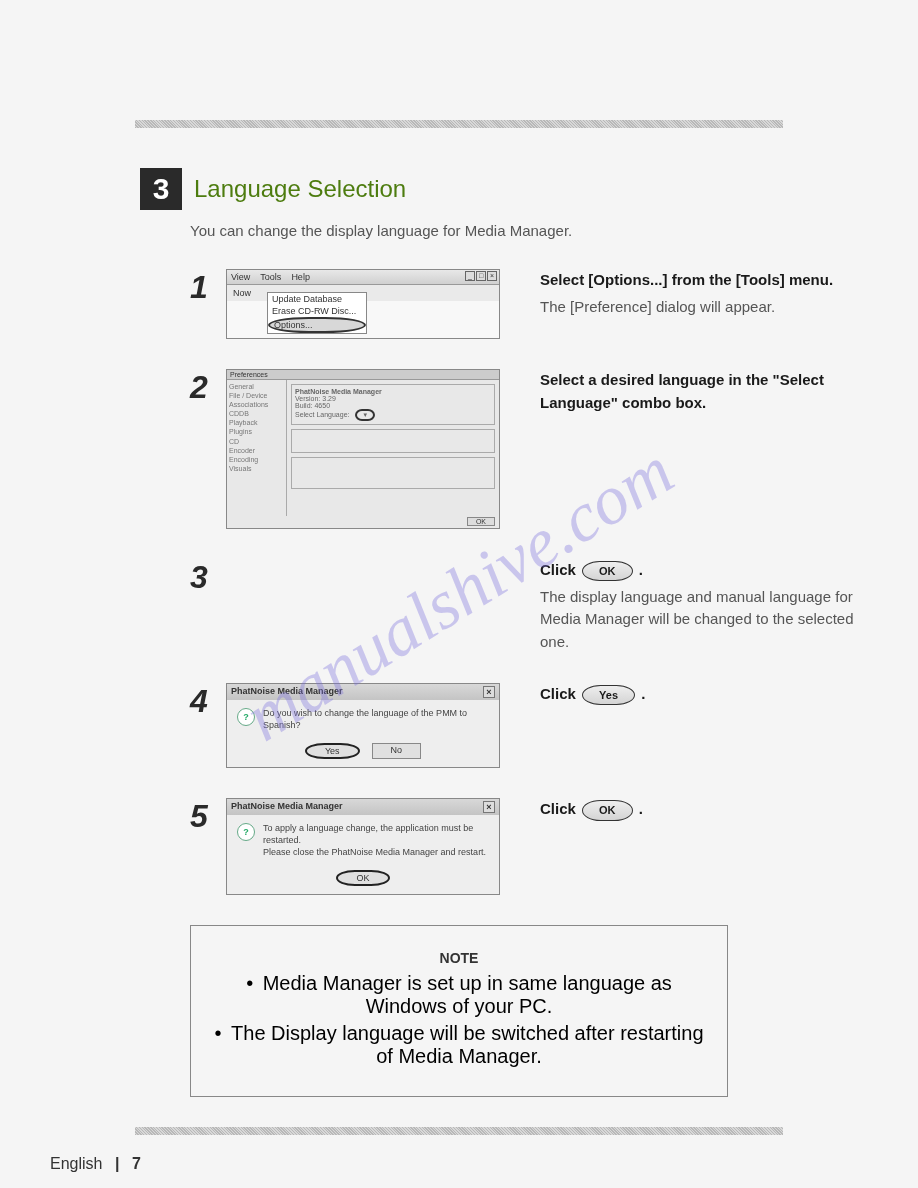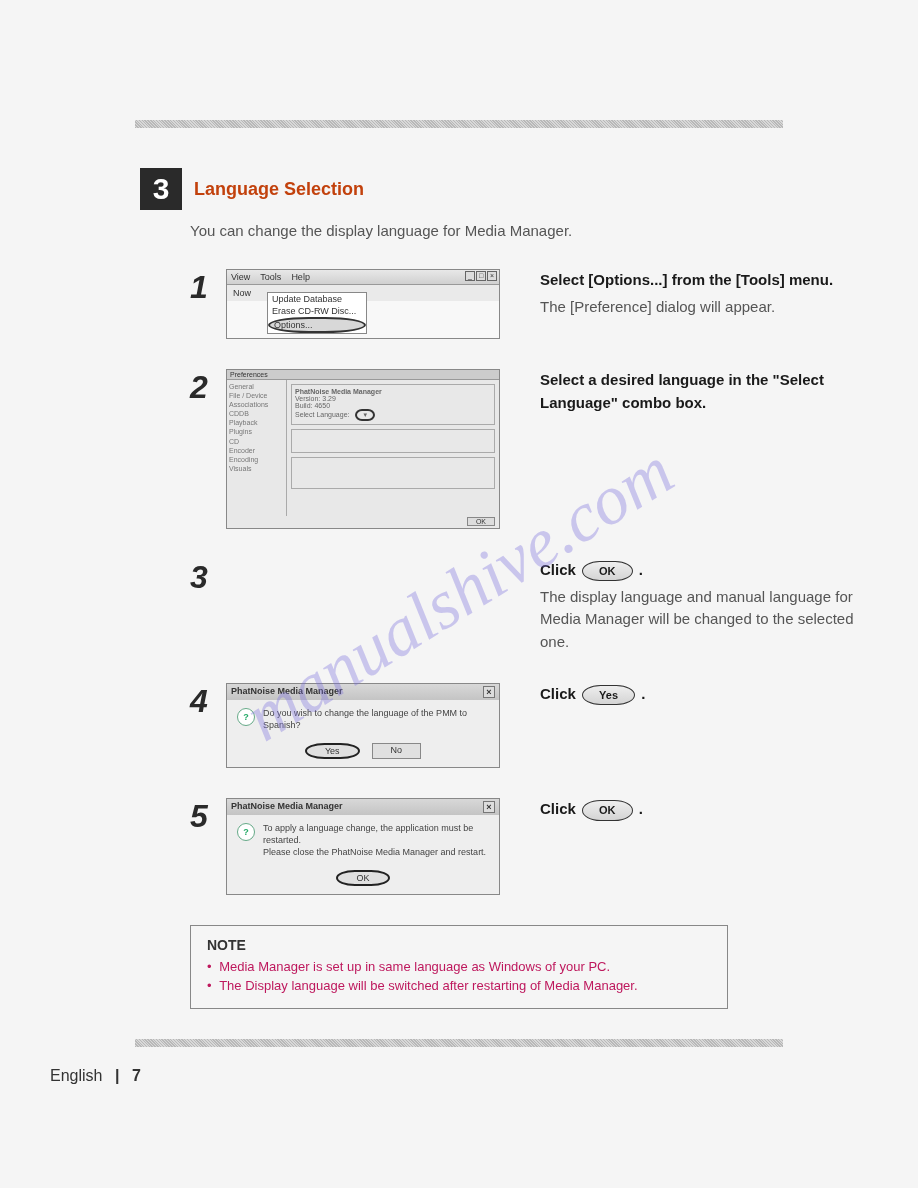--- a/index.html
+++ b/index.html
@@ -30,23 +30,23 @@
   background: #2a2a2a;
   color: #fff;
   font-size: 30px;
   font-weight: bold;
   display: flex;
   align-items: center;
   justify-content: center;
   margin-right: 12px;
 }
 .section-title {
-  font-size: 18px;
-  font-weight: bold;
-  color: #c2410c;
+  font-size: 24px;
+  font-weight: normal;
+  color: #4d7c0f;
 }
 .intro {
   margin-left: 140px;
   font-size: 15px;
   color: #555;
   margin-bottom: 30px;
 }
 .step-row {
   display: flex;
   margin-left: 140px;
@@ -146,24 +146,25 @@
 .inline-btn {
   display: inline-block; border: 1px solid #888;
   background: linear-gradient(#eee,#d4d4d4);
   padding: 1px 16px; font-size: 11px; margin: 0 2px;
   vertical-align: middle;
 }
 .inline-btn.circled { border: 1.5px solid #333; border-radius: 50%/70%; }
 .note-box {
   margin: 20px 140px 0;
   border: 1px solid #888;
-  padding: 11px 16px;
+  padding: 24px 16px;
+  text-align: center;
 }
 .note-title { font-weight: bold; font-size: 14px; margin-bottom: 6px; }
-.note-list { list-style: none; font-size: 13px; color: #be185d; }
+.note-list { list-style: none; font-size: 20px; color: #000000; }
 .note-list li::before { content: "• "; margin-right: 4px; }
 .note-list li { margin-bottom: 4px; }
 .footer {
   text-align: left;
   margin-right: 110px;
   margin-top: 20px;
   font-size: 16px;
 }
 .footer .sep { margin: 0 8px; font-weight: bold; }
 .footer .pagenum { font-weight: bold; }

